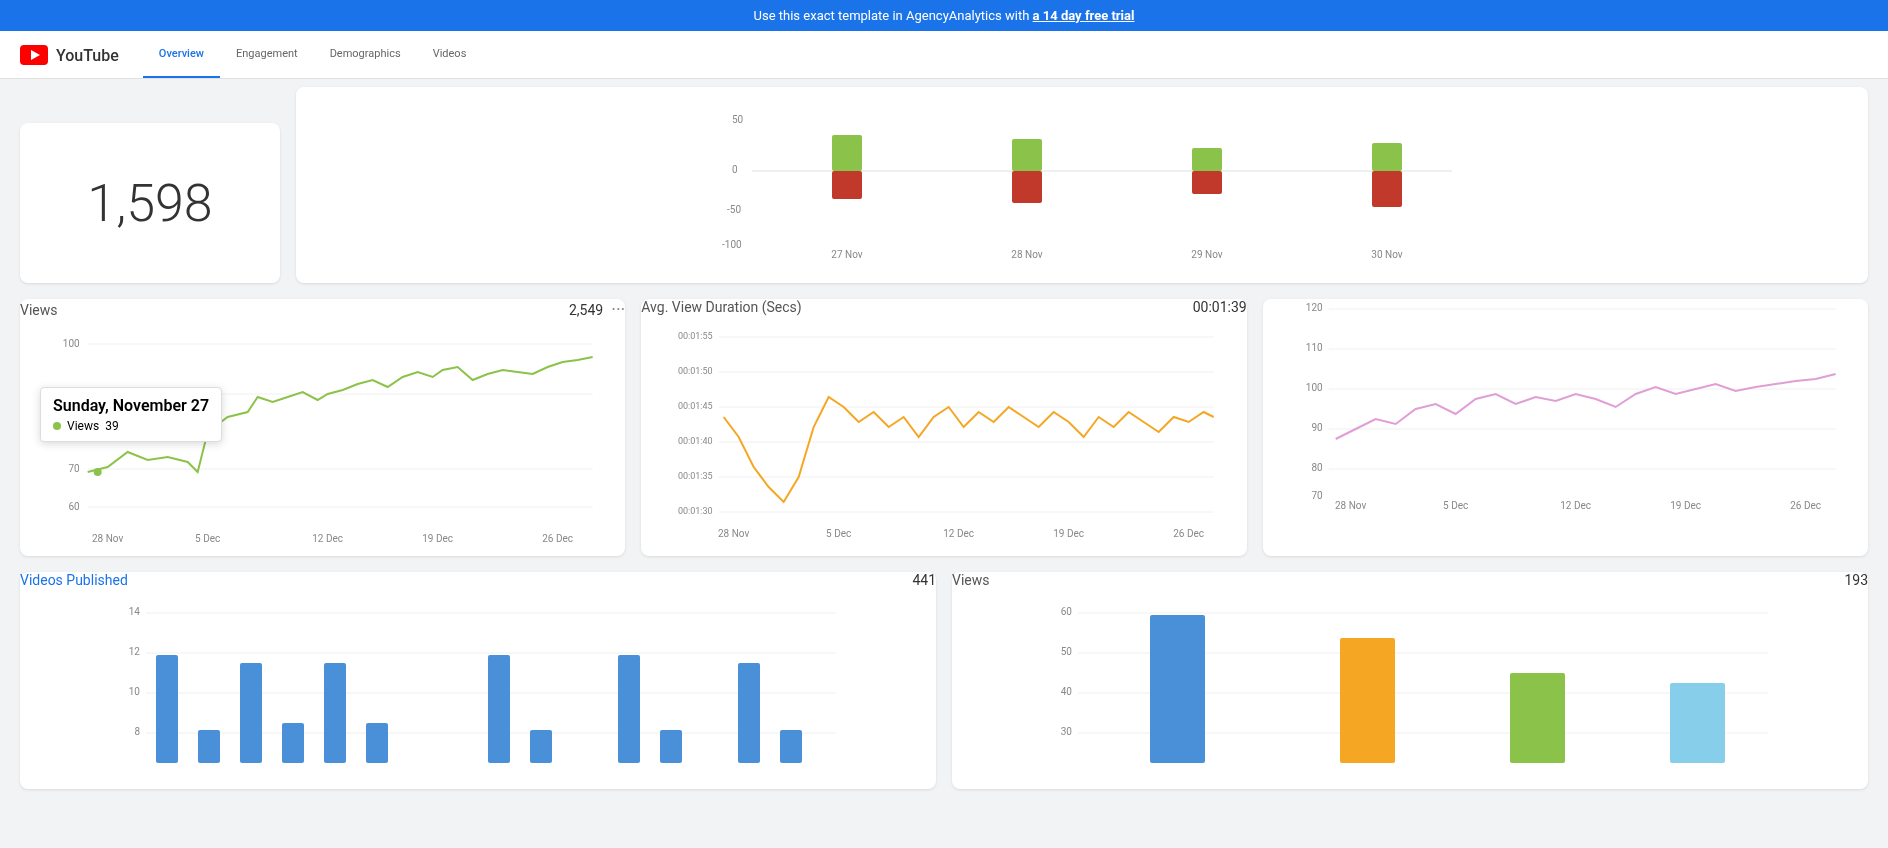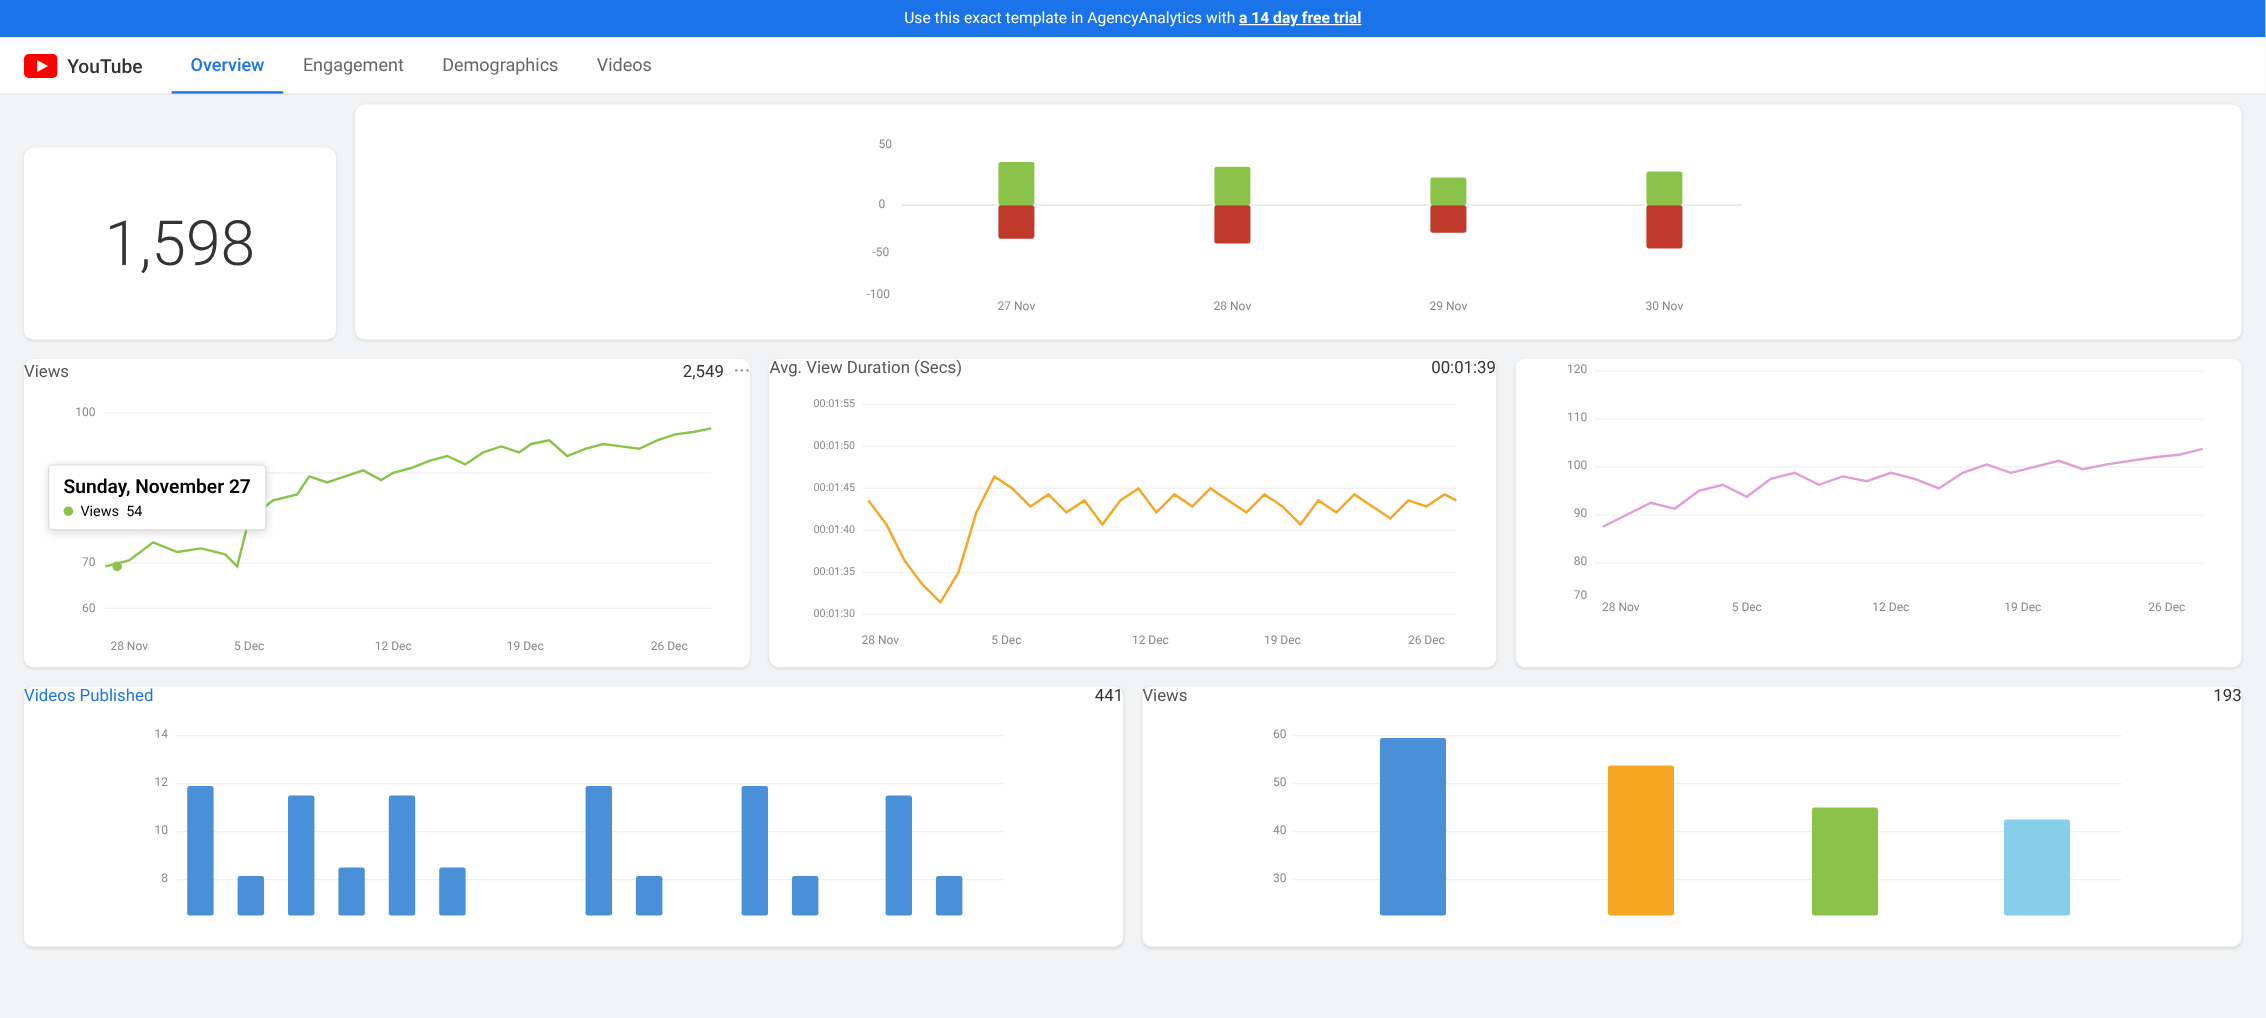--- a/index.html
+++ b/index.html
@@ -49,21 +49,21 @@
     .nav-tabs {
       display: flex;
       gap: 0;
       height: 100%;
     }
     .nav-tab {
       padding: 0 16px;
       height: 100%;
       display: flex;
       align-items: center;
-      font-size: 15px;
+      font-size: 11px;
       color: #666;
       cursor: pointer;
       border-bottom: 2px solid transparent;
       position: relative;
     }
     .nav-tab.active {
       color: #1a73e8;
       border-bottom: 2px solid #1a73e8;
       font-weight: 500;
     }
@@ -258,21 +258,21 @@
           <span class="card-menu">···</span>
         </div>
       </div>
       <div style="position:relative;">
         
         <div class="tooltip">
           <div class="tooltip-date">Sunday, November 27</div>
           <div class="tooltip-row">
             <div class="tooltip-dot"></div>
             <span>Views</span>
-            <span>54</span>
+            <span>39</span>
           </div>
         </div>
         <svg width="100%" height="220" viewBox="0 0 550 220">
 
           <text x="32" y="15" fill="#888" font-size="10" text-anchor="end">100</text>
           <text x="32" y="65" fill="#888" font-size="10" text-anchor="end">90</text>
           <text x="32" y="140" fill="#888" font-size="10" text-anchor="end">70</text>
           <text x="32" y="178" fill="#888" font-size="10" text-anchor="end">60</text>
 
           <line x1="40" y1="12" x2="545" y2="12" stroke="#f0f0f0" stroke-width="1"></line>

